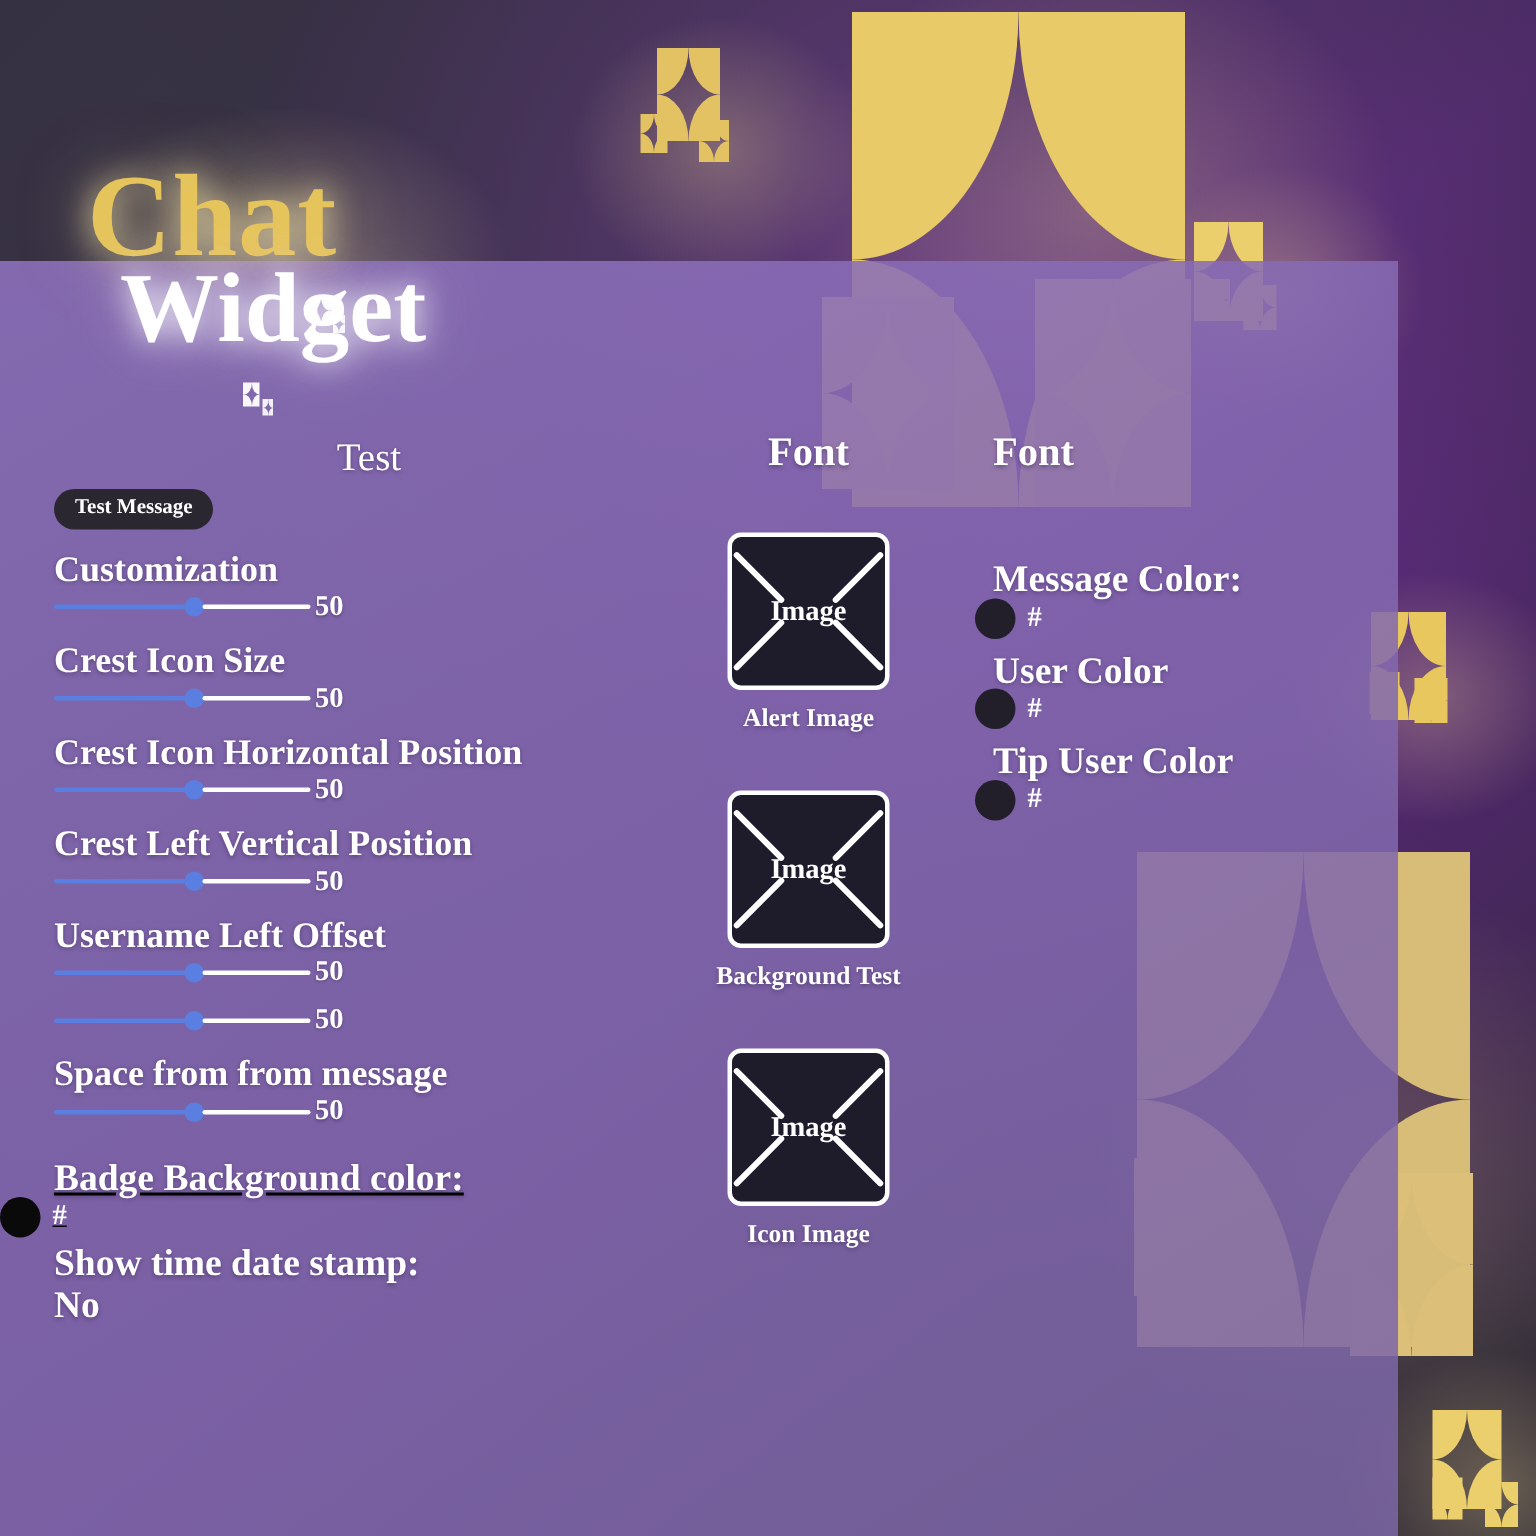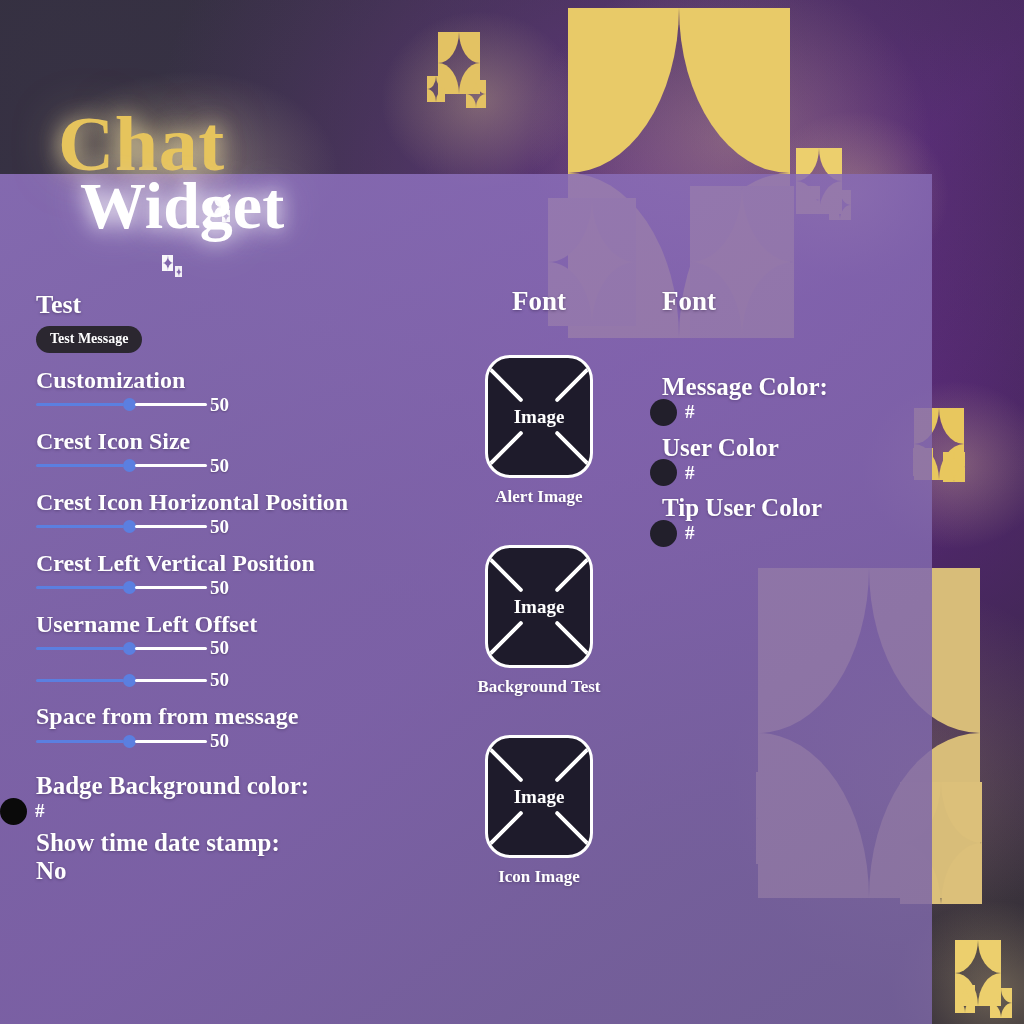--- a/index.html
+++ b/index.html
@@ -114,23 +114,24 @@
     font-size: 27px;
     font-weight: bold;
     color: #ffffff;
     text-shadow: 0 1px 3px rgba(40,25,60,0.45);
     margin-bottom: 10px;
   }
 
   
   .test-label {
     font-size: 26px;
-    font-weight: bold;
+    font-weight: normal;
     color: #ffffff;
     text-shadow: 0 1px 3px rgba(40,25,60,0.45);
+    text-align: center;
   }
   .test-badge {
     display: inline-block;
     margin-top: 6px;
     padding: 5px 14px 6px;
     background: #2b2730;
     border-radius: 16px;
     color: #ffffff;
     font-size: 14px;
     font-weight: bold;
@@ -221,25 +222,25 @@
     color: #ffffff;
     text-shadow: 0 1px 3px rgba(40,25,60,0.4);
     line-height: 1.12;
   }
 
   
   .img-slot { margin-bottom: 38px; }
   .img-box {
     position: relative;
     width: 108px;
-    height: 123px;
+    height: 105px;
     margin: 0 auto;
     background: #1e1b2b;
     border: 3px solid #ffffff;
-    border-radius: 25px;
+    border-radius: 9px;
     overflow: hidden;
   }
   .img-box .diag {
     position: absolute;
     width: 4px;
     height: 46px;
     background: #ffffff;
     border-radius: 2px;
   }
   .img-box .d-tl { left: 16px;  top: 4px;  transform: rotate(-45deg); transform-origin: center; }
@@ -465,21 +466,21 @@
       <div class="slider-row">
         <div class="slider-label">Space from from message</div>
         <div class="slider-track">
           <span class="track-fill"></span>
           <span class="track-thumb"></span>
           <span class="track-rest"></span>
           <span class="slider-value">50</span>
         </div>
       </div>
 
-      <div class="color-row" style="margin-top:22px;">
+      <div class="color-row" style="margin-top:22px;text-decoration:underline;">
         <div class="color-label">Badge Background color:</div>
         <div class="color-pick" style="margin-left:-36px;">
           <span class="swatch"></span>
           <span class="hash">#</span>
         </div>
       </div>
 
       <div style="margin-top:4px;">
         <div class="toggle-label">Show time date stamp:</div>
         <div class="toggle-value">No</div>

